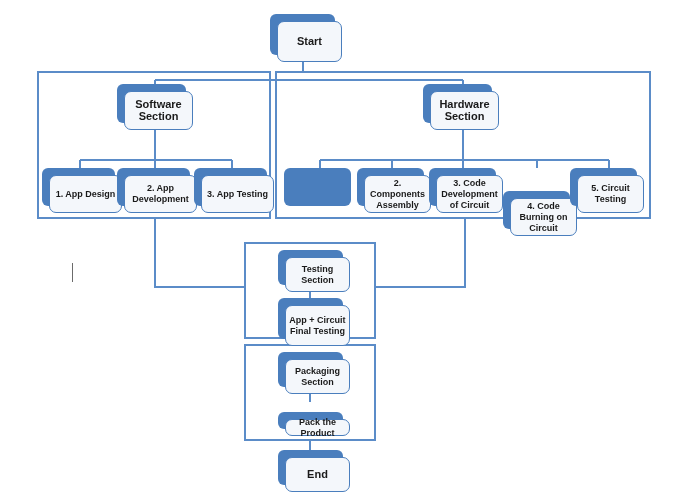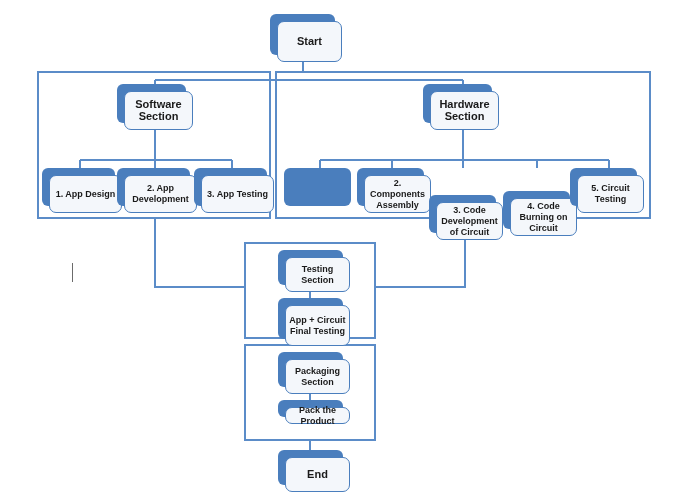--- a/index.html
+++ b/index.html
@@ -168,21 +168,21 @@
 
   <div class="node small" style="left:357px; top:168px; width:74px; height:45px;">
     <div class="shadow"></div>
     <div class="card">
       <span class="label">2.
 Components
 Assembly</span>
     </div>
   </div>
 
-  <div class="node small" style="left:429px; top:168px; width:74px; height:45px;margin-top:27px;">
+  <div class="node small" style="left:429px; top:168px; width:74px; height:45px;">
     <div class="shadow"></div>
     <div class="card">
       <span class="label">3. Code
 Development
 of Circuit</span>
     </div>
   </div>
 
   <div class="node small" style="left:503px; top:168px; width:74px; height:45px;margin-top:23px;">
     <div class="shadow"></div>
@@ -218,21 +218,21 @@
   </div>
 
   <div class="node small" style="left:278px; top:352px; width:72px; height:42px;">
     <div class="shadow"></div>
     <div class="card">
       <span class="label">Packaging
 Section</span>
     </div>
   </div>
 
-  <div class="node small" style="left:278px; top:400px; width:72px; height:24px;">
+  <div class="node small" style="left:278px; top:412px; width:72px; height:24px;">
     <div class="shadow"></div>
     <div class="card">
       <span class="label">Pack the
 Product</span>
     </div>
   </div>
 
   <div class="node" style="left:278px; top:450px; width:72px; height:42px;border-radius:13px;">
     <div class="shadow"></div>
     <div class="card">

